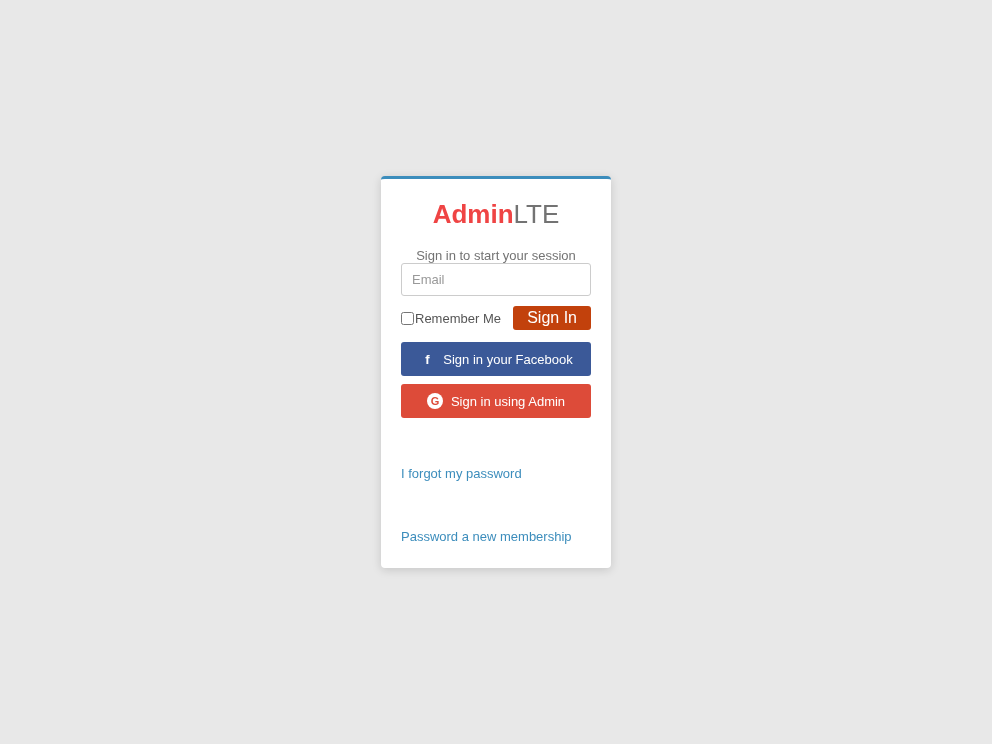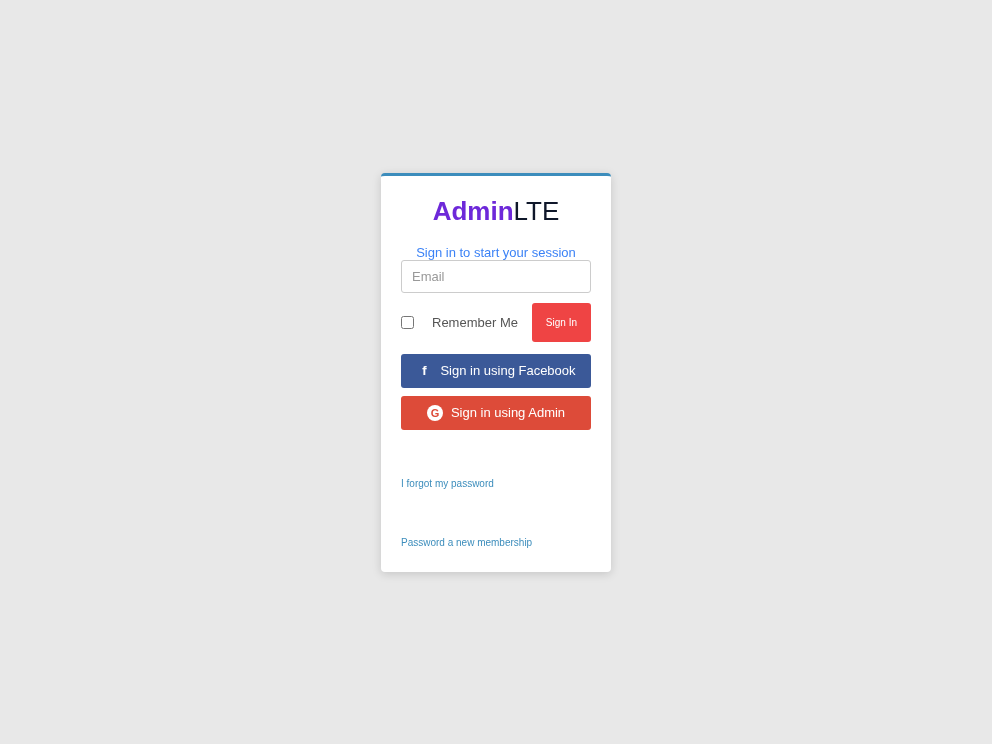--- a/index.html
+++ b/index.html
@@ -33,32 +33,32 @@
     }
 
     .brand-logo {
       text-align: center;
       margin-bottom: 18px;
     }
 
     .brand-logo span.bold {
       font-weight: 700;
       font-size: 26px;
-      color: #6d28d9;
+      color: #ef4444;
     }
 
     .brand-logo span.light {
       font-weight: 300;
       font-size: 26px;
-      color: #0f172a;
+      color: #737373;
     }
 
     .login-subtitle {
       text-align: center;
-      color: #3b82f6;
+      color: #737373;
       font-size: 13px;
     }
 
     .input-group {
       display: flex;
       align-items: center;
       border: 1px solid #ccc;
       border-radius: 3px;
       margin-bottom: 10px;
       background: #fff;
@@ -88,38 +88,38 @@
     .remember-row {
       display: flex;
       align-items: center;
       justify-content: space-between;
       margin-bottom: 12px;
     }
 
     .remember-label {
       display: flex;
       align-items: center;
-      gap: 18px;
+      gap: 1px;
       color: #555;
       font-size: 13px;
       cursor: pointer;
     }
 
     .remember-label input[type="checkbox"] {
       margin: 0;
       cursor: pointer;
     }
 
     .btn-signin {
-      background-color: #ef4444;
+      background-color: #c2410c;
       color: #fff;
       border: none;
       border-radius: 3px;
-      padding: 14px 14px;
-      font-size: 10px;
+      padding: 3px 14px;
+      font-size: 16px;
       cursor: pointer;
       font-weight: 400;
     }
 
     .btn-facebook {
       display: flex;
       align-items: center;
       justify-content: center;
       gap: 8px;
       width: 100%;
@@ -169,21 +169,21 @@
       border-radius: 50%;
       font-weight: bold;
       font-size: 11px;
       color: #dd4b39;
     }
 
     .links-section a {
       display: block;
       color: #3c8dbc;
       text-decoration: none;
-      font-size: 10px;
+      font-size: 13px;
       margin-bottom: 4px;
       margin-top: 48px;
     }
   </style>
 </head>
 <body>
 
 <div class="login-card">
   <div class="card-body">
 
@@ -202,21 +202,21 @@
     <div class="remember-row">
       <label class="remember-label">
         <input type="checkbox" style="">
         <span>Remember Me</span>
       </label>
       <button class="btn-signin">Sign In</button>
     </div>
 
     <button class="btn-facebook">
       <span class="fb-icon">f</span>
-      <span>Sign in using Facebook</span>
+      <span>Sign in your Facebook</span>
     </button>
 
     <button class="btn-google">
       <span class="g-icon">G</span>
       <span>Sign in using Admin</span>
     </button>
 
     <div class="links-section">
       <a href="#">I forgot my password</a>
       <a href="#">Password a new membership</a>

